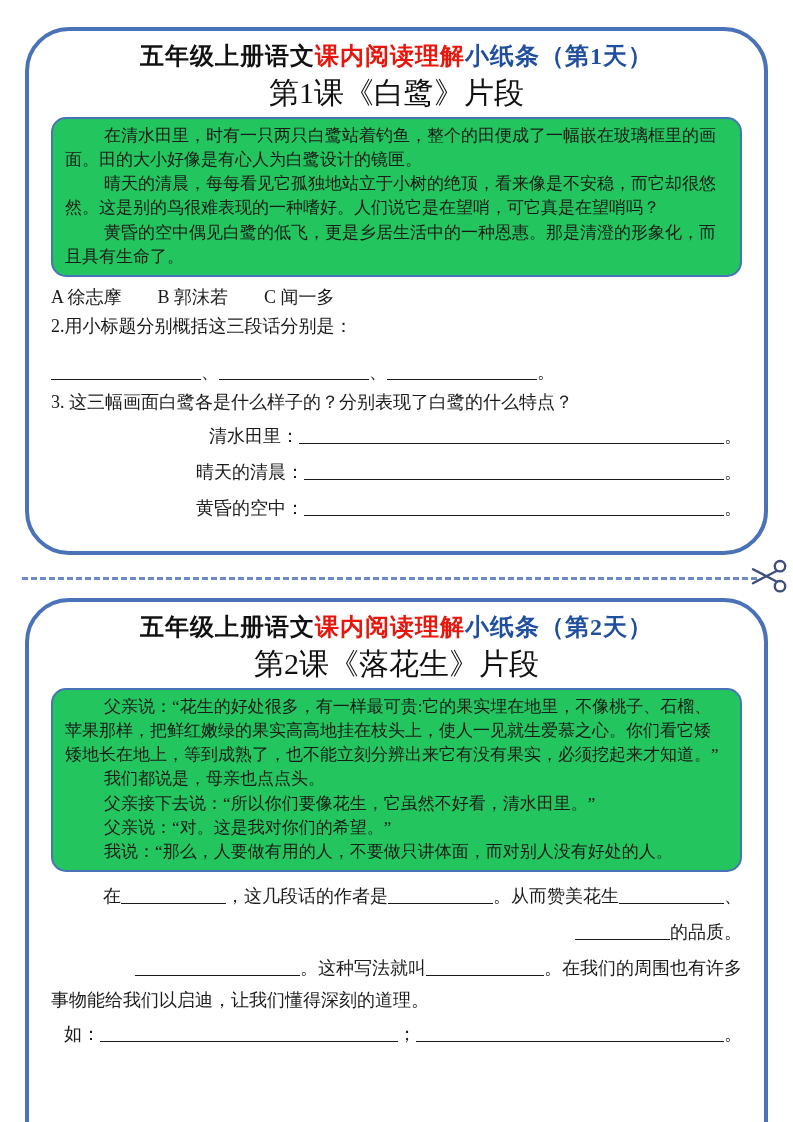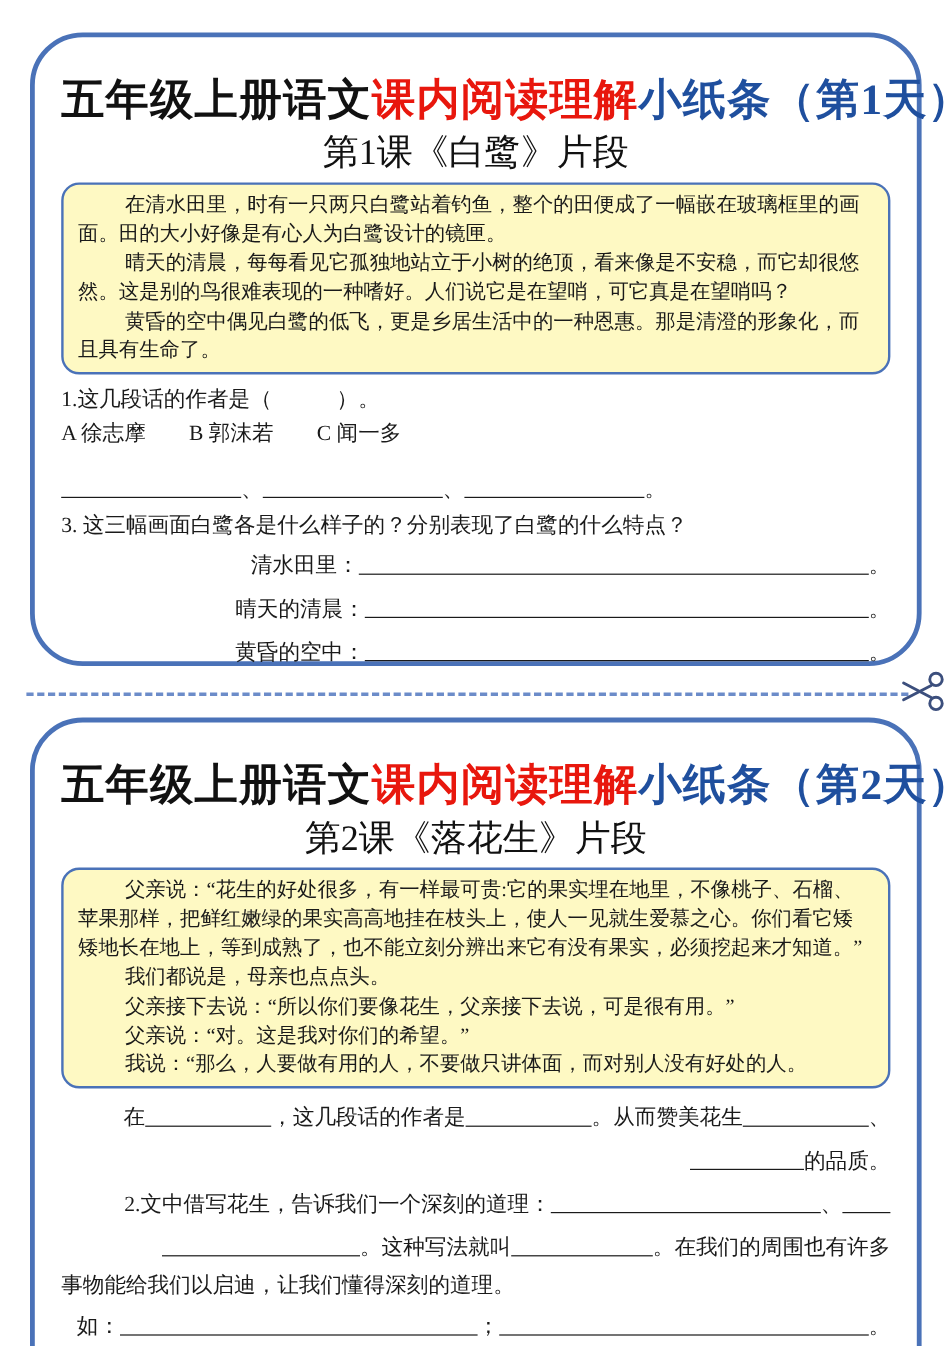--- a/index.html
+++ b/index.html
@@ -16,40 +16,39 @@
     margin:0 25px;
     border:4px solid #4a72b8;
     border-radius:44px;
     padding:10px 22px 12px 22px;
     background:#ffffff;
   }
   .card-1 { margin-top:27px; height:528px; }
   .card-2 { height:634px; position:relative; }
   .title-line {
     text-align:center;
-    font-size:36px;
+    font-size:24px;
     font-weight:bold;
     letter-spacing:1px;
     line-height:1.25;
     white-space:nowrap;
-    margin-top:20px;
   }
   .t-black { color:#111111; }
   .t-red   { color:#e8170d; }
   .t-blue  { color:#1f4f9e; }
   .subtitle {
     text-align:center;
     font-size:30px;
     margin-top:2px;
     line-height:1.3;
     color:#111111;
   }
   .passage-box {
     margin-top:5px;
-    background:#fef9c3;
+    background:#22c55e;
     border:2px solid #4a72b8;
     border-radius:15px;
     padding:5px 14px 6px 12px;
     font-size:17px;
     line-height:1.42;
   }
   .passage-box p { text-indent:2.3em; }
   .questions { margin-top:6px; font-size:18px; }
   .q-line { line-height:1.65; }
   .q-line.tall { line-height:2.0;text-align:right; }
@@ -97,22 +96,22 @@
     </div>
     <div class="subtitle">第1课《白鹭》片段</div>
 
     <div class="passage-box">
       <p>在清水田里，时有一只两只白鹭站着钓鱼，整个的田便成了一幅嵌在玻璃框里的画面。田的大小好像是有心人为白鹭设计的镜匣。</p>
       <p>晴天的清晨，每每看见它孤独地站立于小树的绝顶，看来像是不安稳，而它却很悠然。这是别的鸟很难表现的一种嗜好。人们说它是在望哨，可它真是在望哨吗？</p>
       <p>黄昏的空中偶见白鹭的低飞，更是乡居生活中的一种恩惠。那是清澄的形象化，而且具有生命了。</p>
     </div>
 
     <div class="questions">
-      <div class="q-line">1.这几段话的作者是（　　　）。</div>
       <div class="q-line">A 徐志摩　　B 郭沫若　　C 闻一多</div>
+      <div class="q-line">2.用小标题分别概括这三段话分别是：</div>
       <div class="q-line gap-top"><span class="blank" style="width: 150px;"></span><span>、</span><span class="blank" style="width: 150px;"></span><span>、</span><span class="blank" style="width: 150px;"></span><span>。</span></div>
       <div class="q-line">3. 这三幅画面白鹭各是什么样子的？分别表现了白鹭的什么特点？</div>
       <div class="q-line tall"><span>清水田里：</span><span class="blank" style="width: 425px;"></span><span>。</span></div>
       <div class="q-line tall"><span>晴天的清晨：</span><span class="blank" style="width: 420px;"></span><span>。</span></div>
       <div class="q-line tall"><span>黄昏的空中：</span><span class="blank" style="width: 420px;"></span><span>。</span></div>
     </div>
   </div>
 
   <div class="divider">
     <div class="dash-line"></div>
@@ -128,29 +127,28 @@
 
   <div class="card card-2">
     <div class="title-line">
       <span class="t-black">五年级上册语文</span><span class="t-red">课内阅读理解</span><span class="t-blue">小纸条（第2天）</span>
     </div>
     <div class="subtitle">第2课《落花生》片段</div>
 
     <div class="passage-box">
       <p>父亲说：“花生的好处很多，有一样最可贵:它的果实埋在地里，不像桃子、石榴、苹果那样，把鲜红嫩绿的果实高高地挂在枝头上，使人一见就生爱慕之心。你们看它矮矮地长在地上，等到成熟了，也不能立刻分辨出来它有没有果实，必须挖起来才知道。”</p>
       <p>我们都说是，母亲也点点头。</p>
-      <p>父亲接下去说：“所以你们要像花生，父亲接下去说，可是很有用。”</p>
+      <p>父亲接下去说：“所以你们要像花生，它虽然不好看，清水田里。”</p>
       <p>父亲说：“对。这是我对你们的希望。”</p>
       <p>我说：“那么，人要做有用的人，不要做只讲体面，而对别人没有好处的人。</p>
     </div>
 
     <div class="questions">
       <div class="q-line tall"><span>在</span><span class="blank" style="width: 105px;"></span><span>，这几段话的作者是</span><span class="blank" style="width: 105px;"></span><span>。从而赞美花生</span><span class="blank" style="width: 105px;"></span><span>、</span></div>
       <div class="q-line tall"><span class="blank" style="width: 95px;"></span><span>的品质。</span></div>
-      <div class="q-line tall"><span>2.文中借写花生，告诉我们一个深刻的道理：</span><span class="blank" style="width: 225px;"></span><span>、</span><span class="blank" style="width: 40px;"></span></div>
       <div class="q-line tall"><span class="blank" style="width: 165px;"></span><span>。这种写法就叫</span><span class="blank" style="width: 118px;"></span><span>。在我们的周围也有许多</span></div>
       <div class="q-line"><span>事物能给我们以启迪，让我们懂得深刻的道理。</span></div>
       <div class="q-line tall"><span>如：</span><span class="blank" style="width: 298px;"></span><span>；</span><span class="blank" style="width: 308px;"></span><span>。</span></div>
     </div>
 
     <div class="footer">小学资源网 https://xueke.woiay.com/</div>
   </div>
 
 </div>
 

